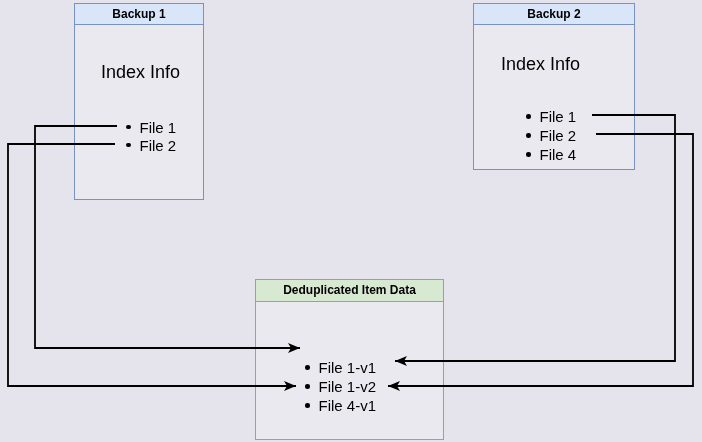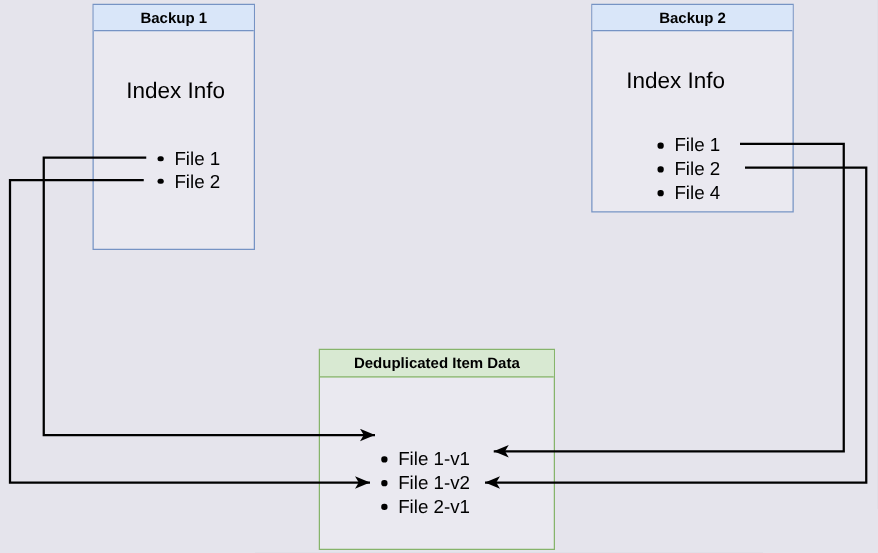--- a/index.html
+++ b/index.html
@@ -119,21 +119,21 @@
       <li>
         <span class="dot"></span>
         <span>File 1-v1</span>
       </li>
       <li>
         <span class="dot"></span>
         <span>File 1-v2</span>
       </li>
       <li>
         <span class="dot"></span>
-        <span>File 2-v1</span>
+        <span>File 4-v1</span>
       </li>
     </ul>
   </div>
 
   <svg class="wires" viewBox="0 0 702 442">
     <defs>
       <marker id="arrowhead" markerUnits="userSpaceOnUse" markerWidth="14" markerHeight="12" refX="12" refY="5" orient="auto">
         <path d="M0,0 L12,5 L0,10 L3,5 Z" fill="#000"></path>
       </marker>
     </defs>

